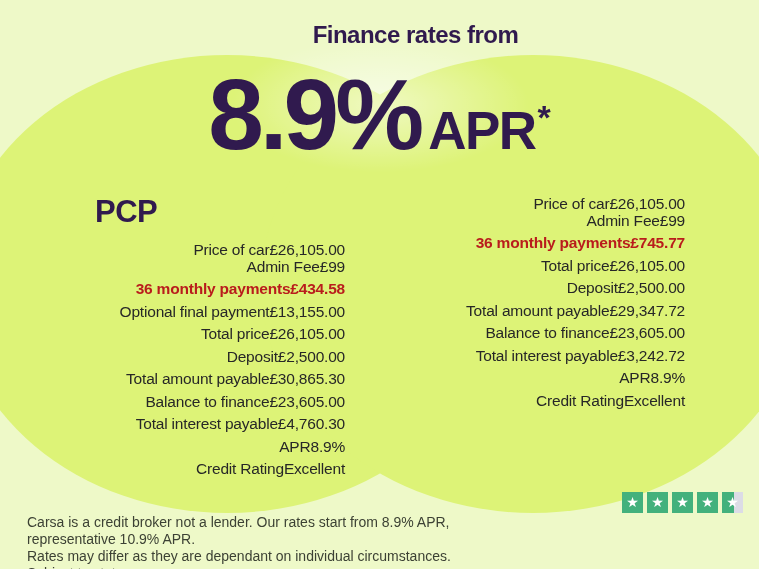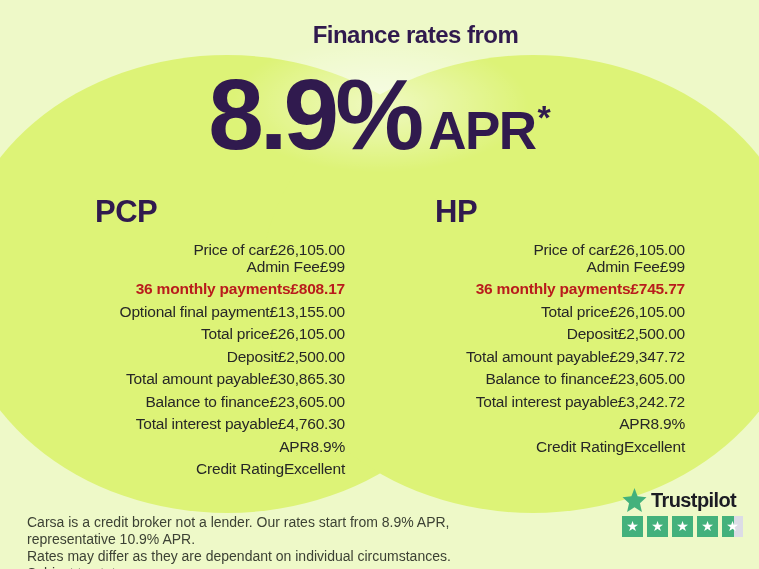--- a/index.html
+++ b/index.html
@@ -112,21 +112,21 @@
           <div class="row tight">
             <span>Price of car</span>
             <span>£26,105.00</span>
           </div>
           <div class="row">
             <span>Admin Fee</span>
             <span>£99</span>
           </div>
           <div class="row bold">
             <span>36 monthly payments</span>
-            <span>£808.17</span>
+            <span>£434.58</span>
           </div>
           <div class="row">
             <span>Optional final payment</span>
             <span>£13,155.00</span>
           </div>
           <div class="row">
             <span>Total price</span>
             <span>£26,105.00</span>
           </div>
           <div class="row">
@@ -150,21 +150,20 @@
             <span>8.9%</span>
           </div>
           <div class="row">
             <span>Credit Rating</span>
             <span>Excellent</span>
           </div>
         </div>
     </div>
 
     <div class="col right">
-      <div class="col-heading">HP</div>
       <div>
           <div class="row tight">
             <span>Price of car</span>
             <span>£26,105.00</span>
           </div>
           <div class="row">
             <span>Admin Fee</span>
             <span>£99</span>
           </div>
           <div class="row bold">
@@ -201,28 +200,20 @@
           </div>
         </div>
     </div>
 
     <div class="disclaimer">
       <div>Carsa is a credit broker not a lender. Our rates start from 8.9% APR, representative 10.9% APR.</div>
       <div>Rates may differ as they are dependant on individual circumstances. Subject to status.</div>
     </div>
 
     <div class="trustpilot">
-      <div class="tp-logo-row">
-        <span style="display:flex;">
-          <svg width="25" height="24" viewBox="0 0 24 24">
-            <polygon fill="#43b17c" points="12,0 15.09,8.26 24,9.27 17.45,15.14 19.42,24 12,19.31 4.58,24 6.55,15.14 0,9.27 8.91,8.26"></polygon>
-          </svg>
-        </span>
-        <span class="tp-word">Trustpilot</span>
-      </div>
       <div class="tp-stars">
           <div class="tp-box">★</div>
           <div class="tp-box">★</div>
           <div class="tp-box">★</div>
           <div class="tp-box">★</div>
           <div class="tp-box half">★</div>
         </div>
     </div>
 
   </div>

